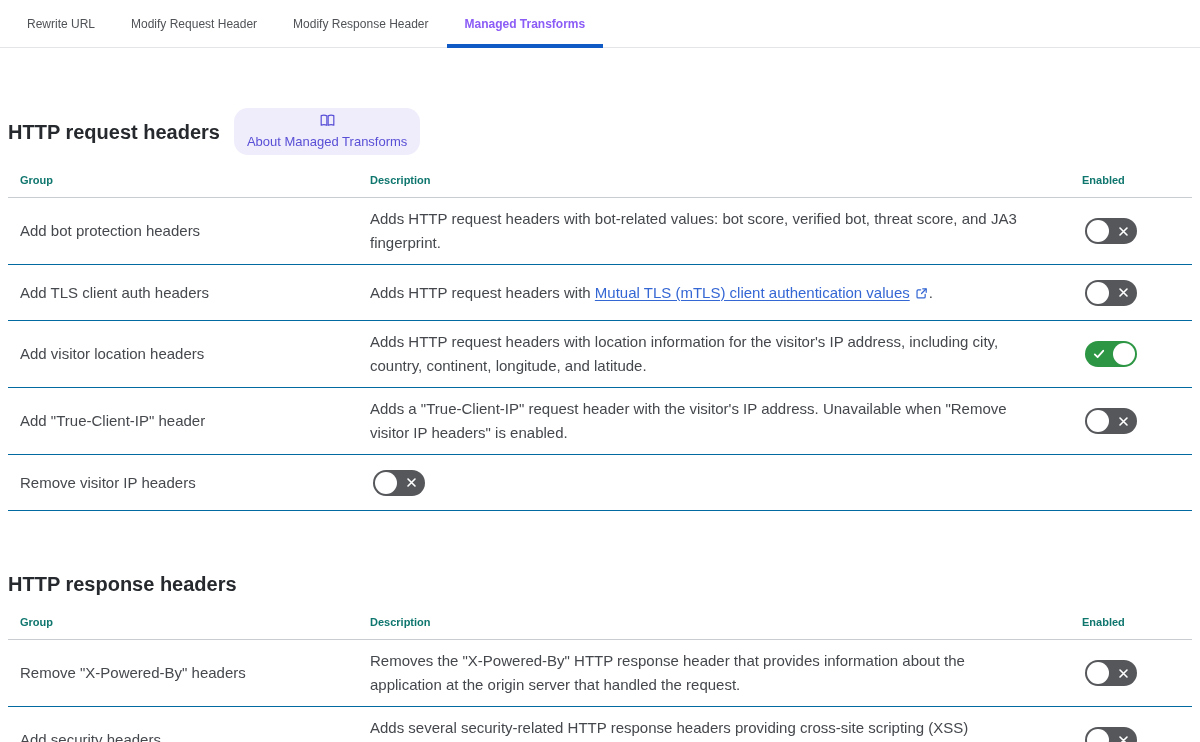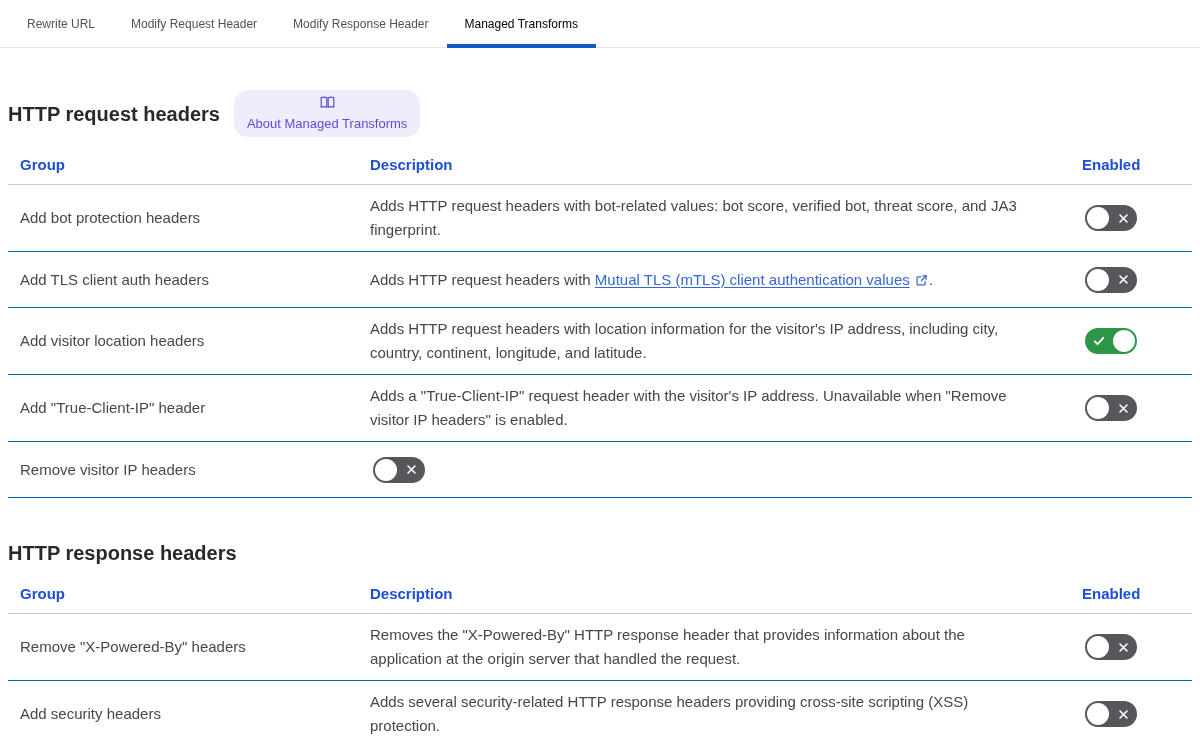--- a/index.html
+++ b/index.html
@@ -28,35 +28,35 @@
     font-size: 12px;
     color: #4f5256;
     padding: 0 18px;
     display: flex;
     align-items: center;
     position: relative;
     cursor: pointer;
     white-space: nowrap;
   }
   .tab.active {
-    color: #000000;
-    font-weight: 400;
+    color: #8b5cf6;
+    font-weight: 700;
   }
   .tab.active::after {
     content: "";
     position: absolute;
     left: 0; right: 0; bottom: -1px;
     height: 4px;
     background: var(--accent-blue);
   }
 
   
   .page { padding: 0 8px; }
 
-  .section { margin-top: 42px; }
+  .section { margin-top: 60px; }
   .section-title {
     margin: 0 0 13px 0;
     display: flex;
     align-items: center;
     gap: 14px;
     font-size: 20px;
     font-weight: 700;
     color: #26292d;
     line-height: 26px;
   }
@@ -79,23 +79,23 @@
   }
   .badge-icon { display: inline-flex; }
   .badge-icon svg { display: block; }
 
   
   .thead {
     display: flex;
     align-items: flex-end;
     padding: 6px 0 11px 0;
     border-bottom: 1px solid #c9ccd0;
-    font-size: 15px;
+    font-size: 11px;
     font-weight: 600;
-    color: #1d4ed8;
+    color: #0f766e;
   }
   .col-group { width: 362px; padding-left: 12px; flex: none; }
   .col-desc  { flex: 1 1 auto; padding-right: 47px; }
   .col-enabled { width: 110px; flex: none; }
 
   .row {
     display: flex;
     align-items: center;
     min-height: 56px;
     padding: 9px 0;

